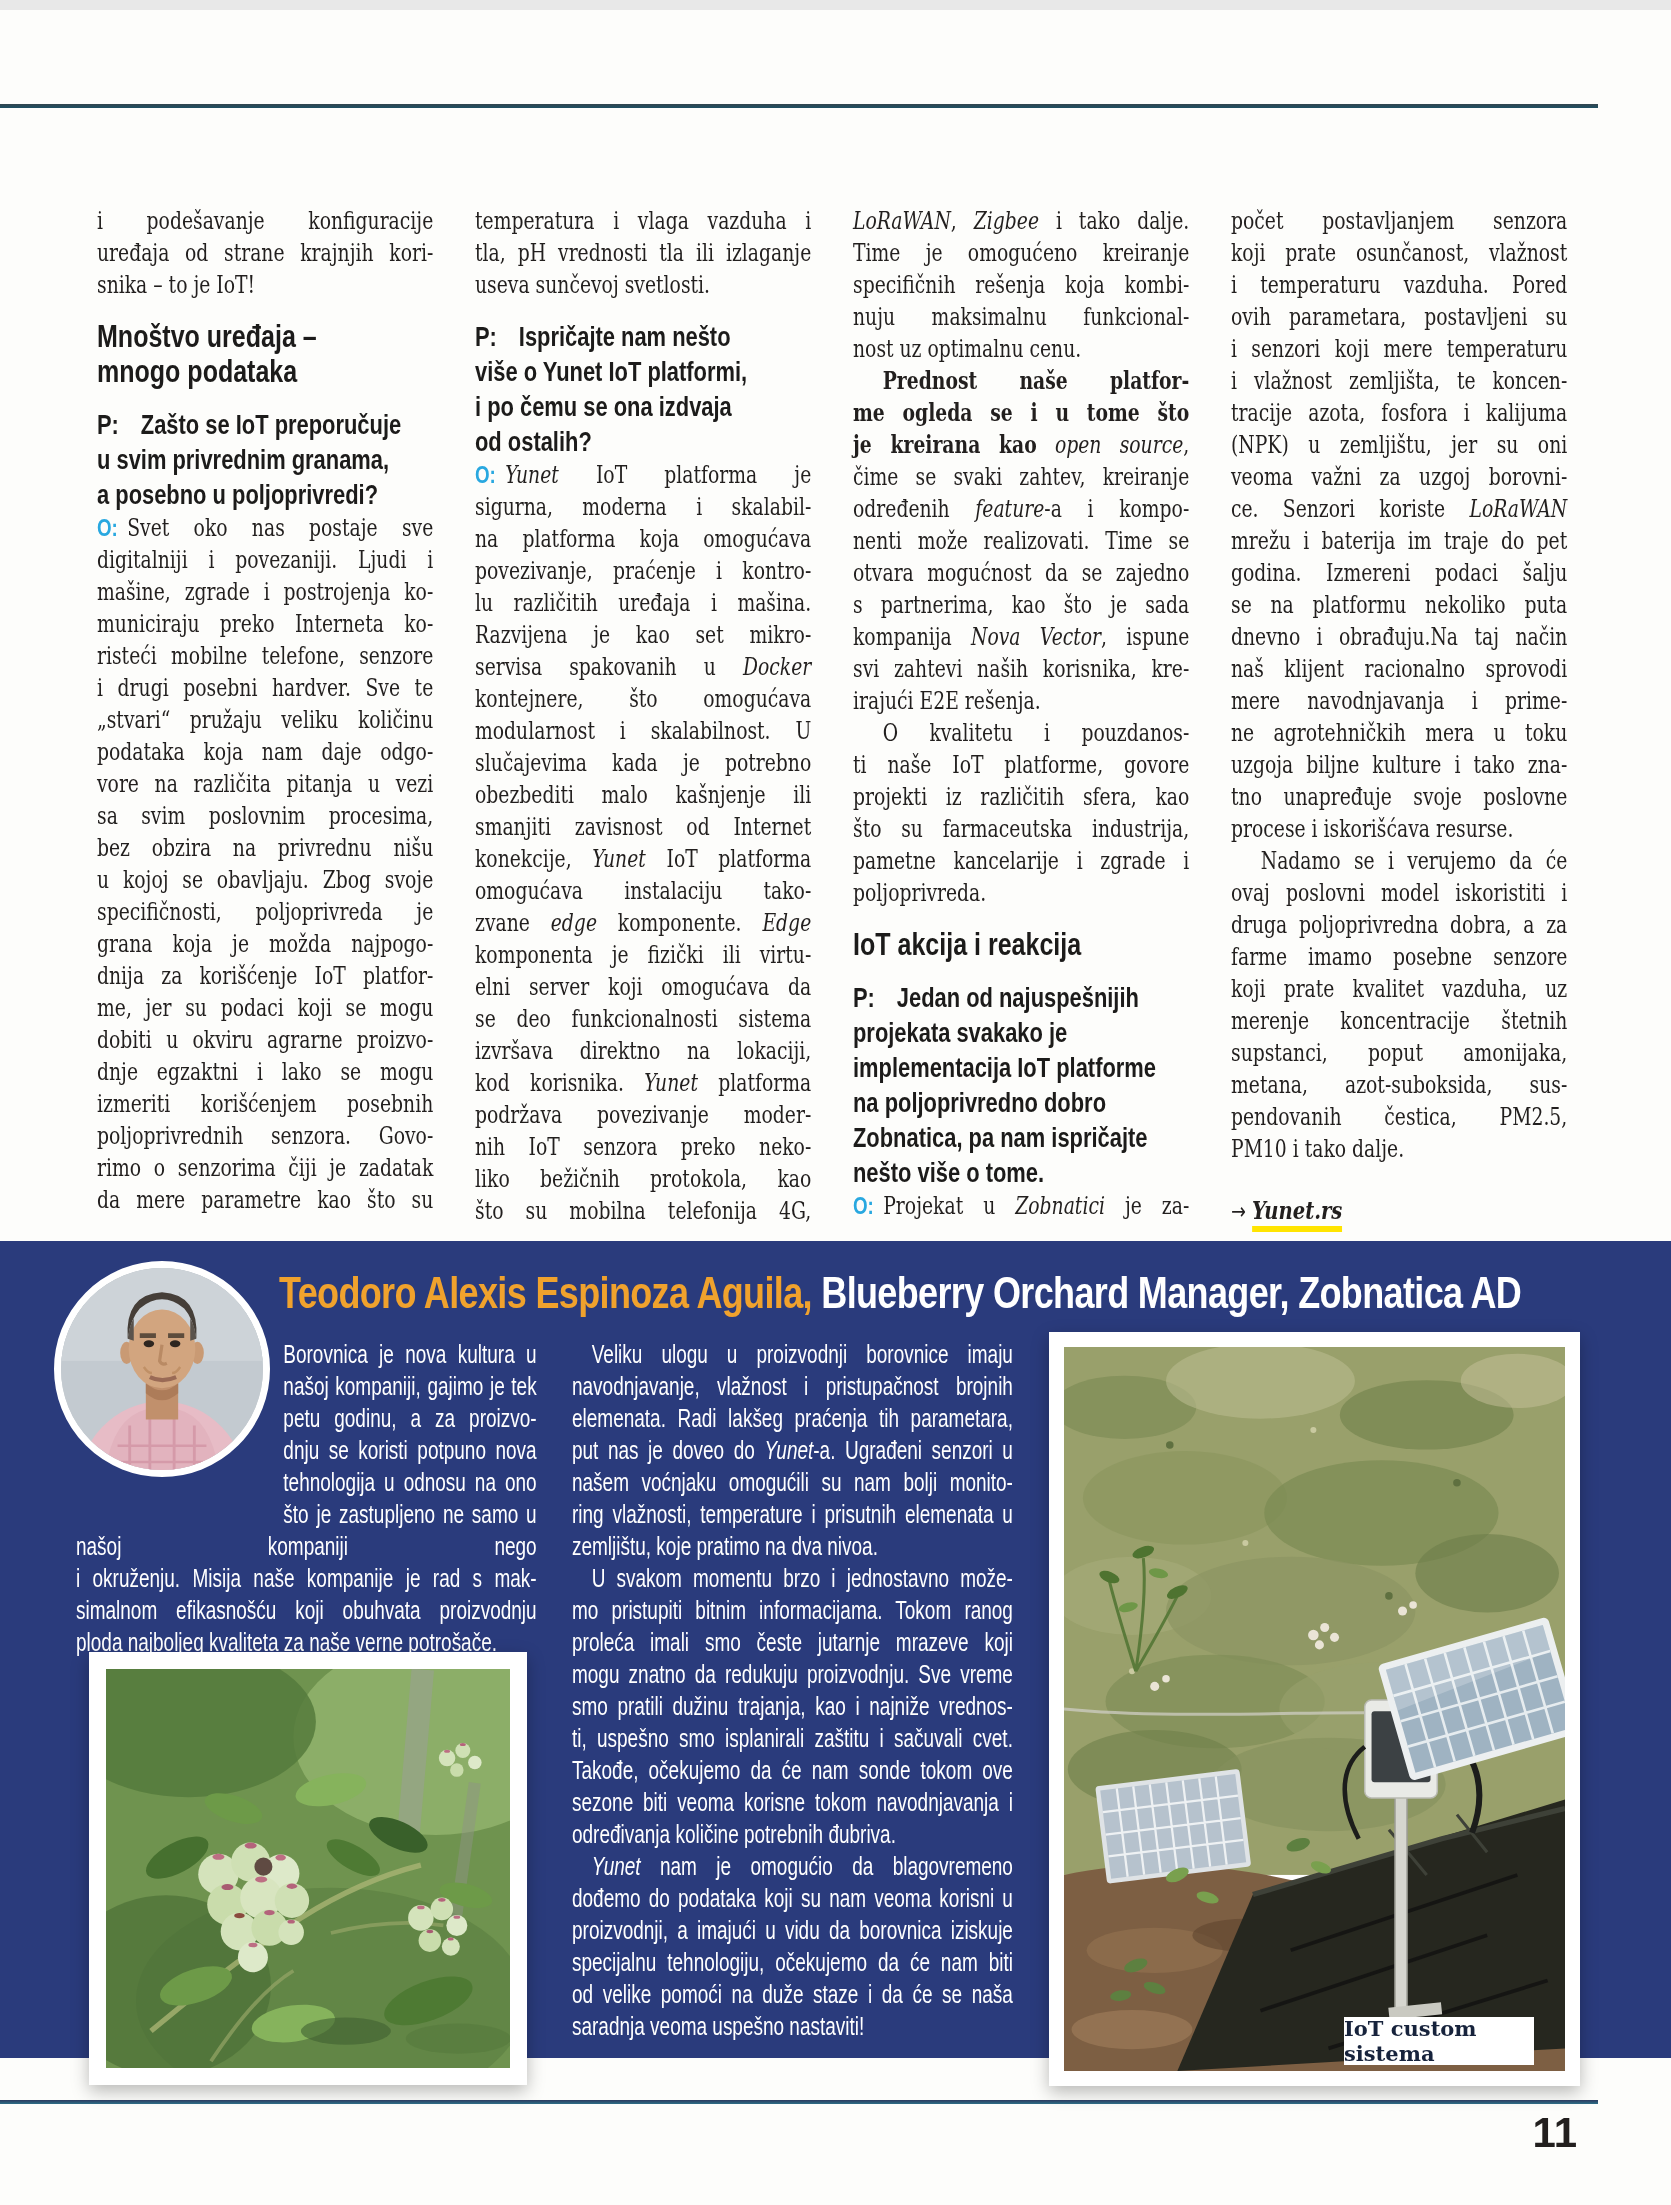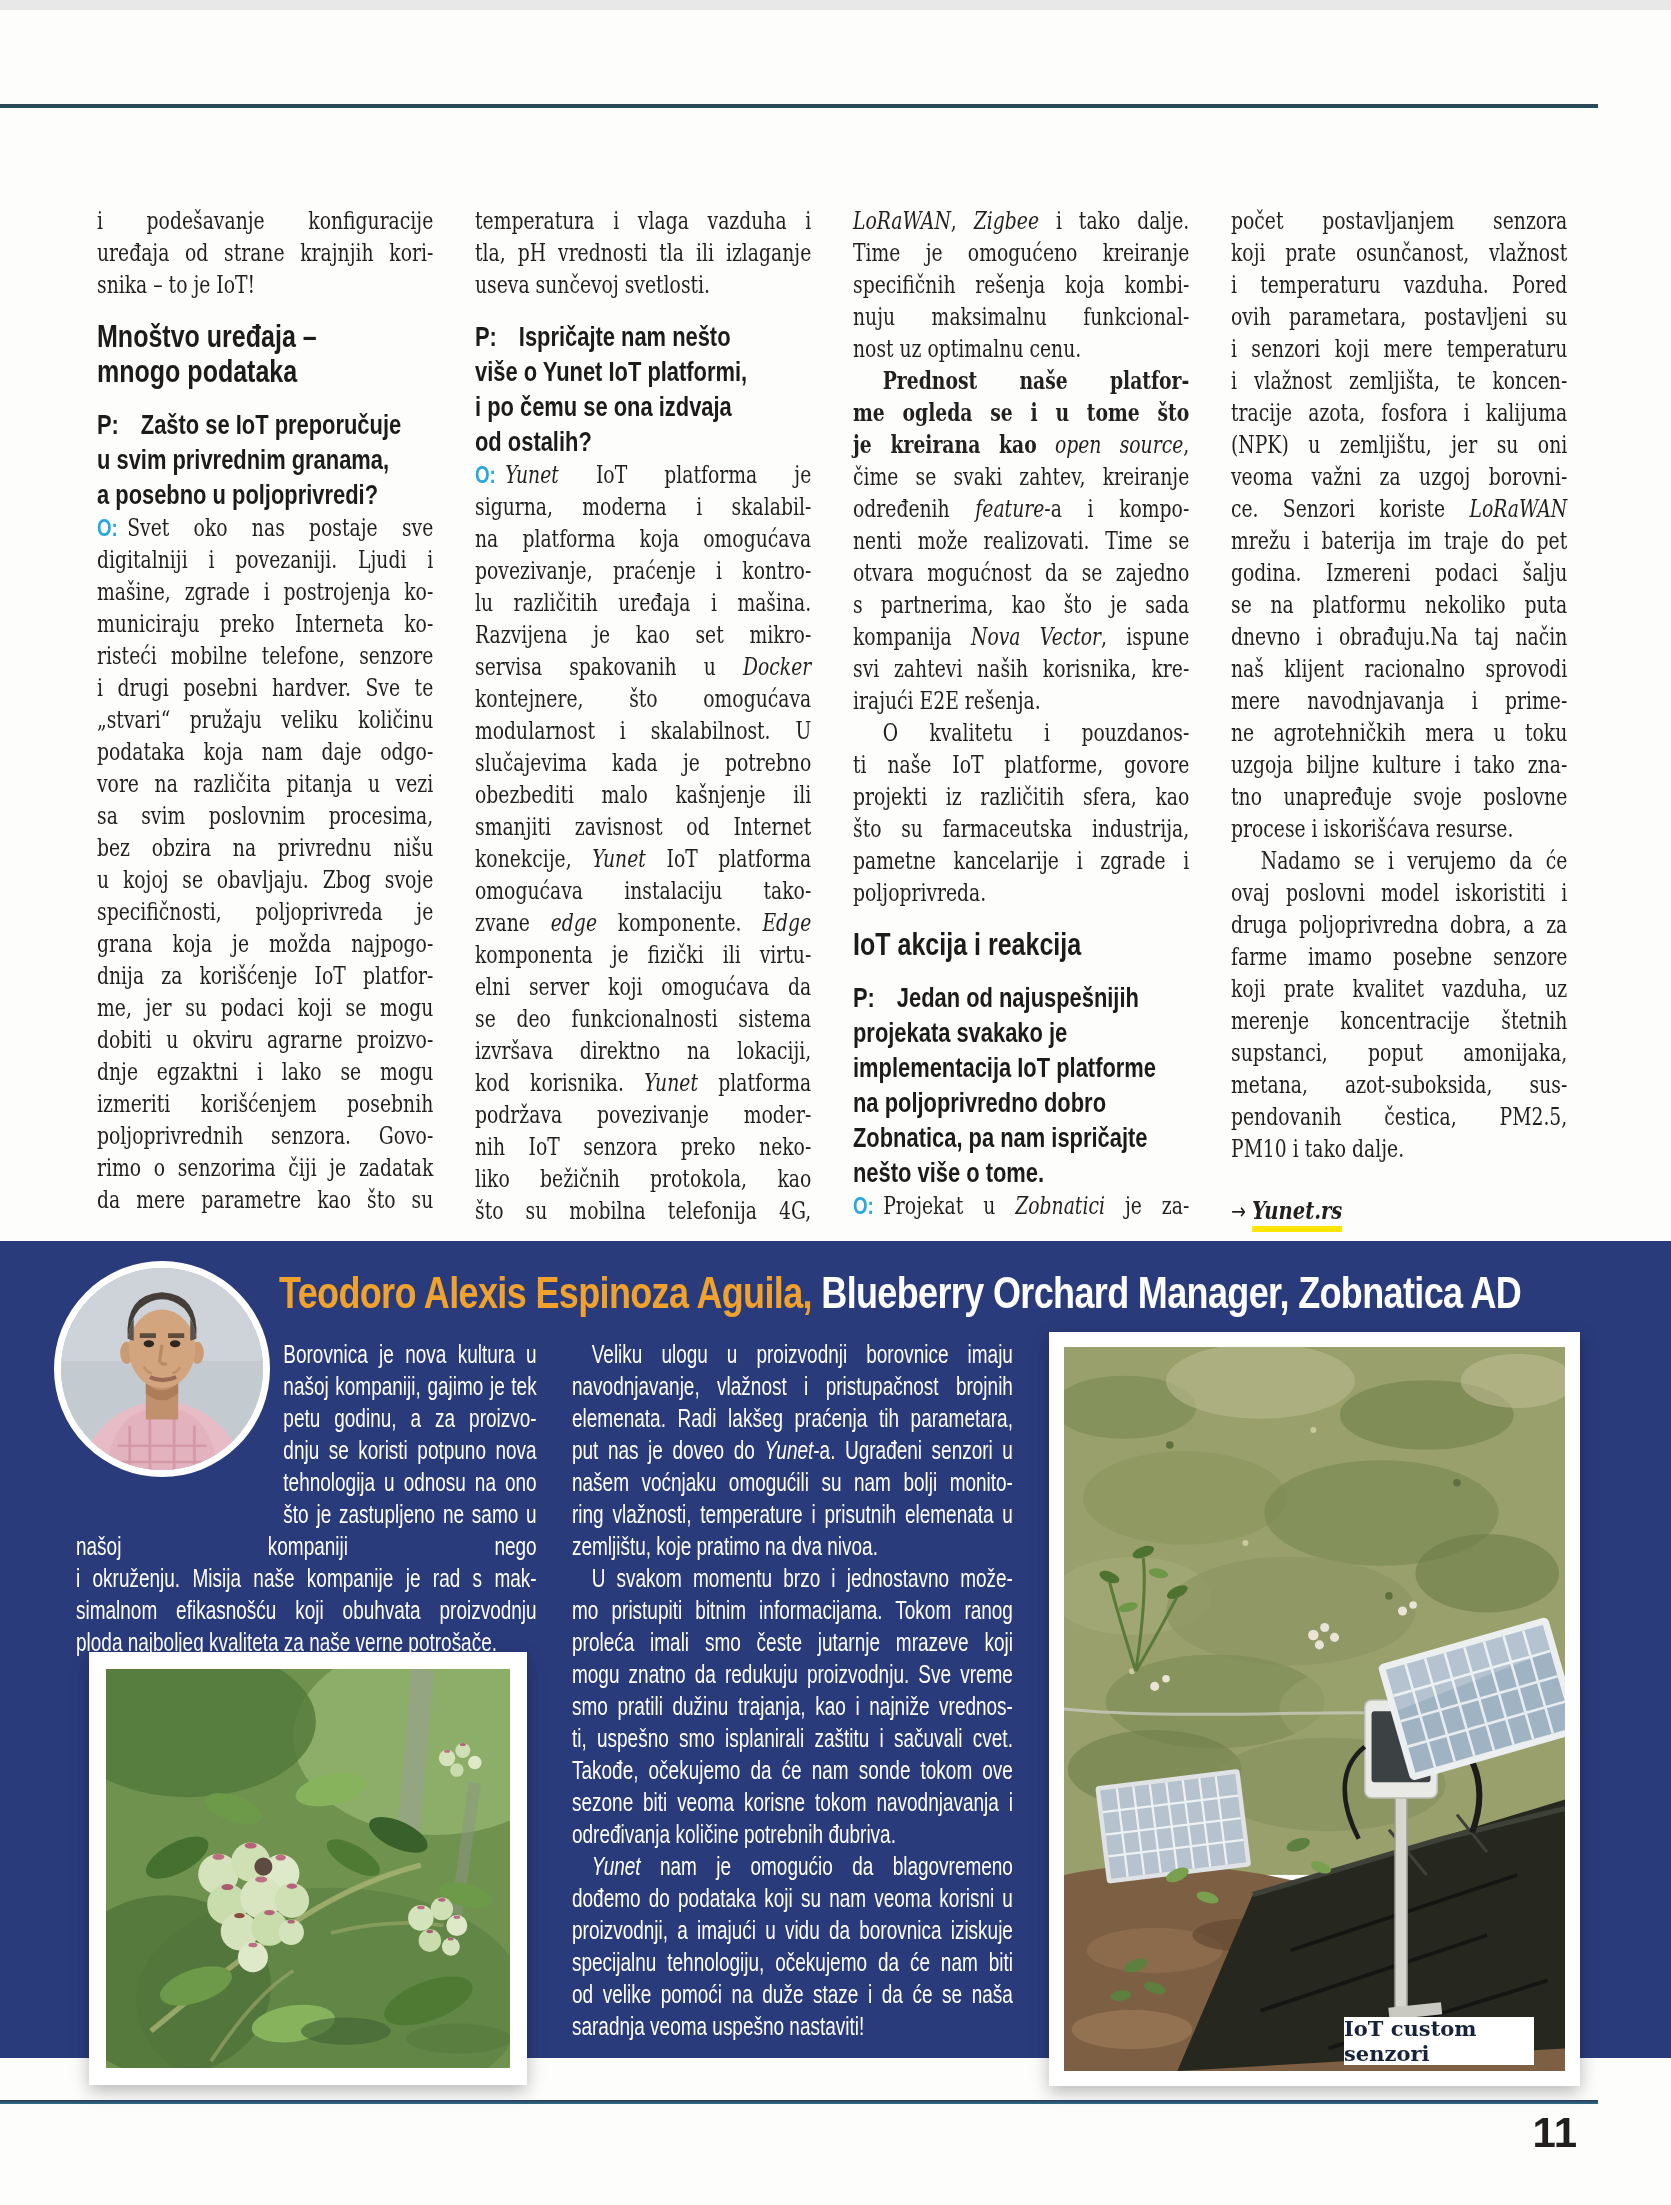--- a/index.html
+++ b/index.html
@@ -441,19 +441,19 @@
         <ellipse cx="120" cy="850" rx="15" ry="7" transform="rotate(18 120 850)"></ellipse>
         <ellipse cx="75" cy="860" rx="14" ry="7" transform="rotate(-8 75 860)"></ellipse>
         <ellipse cx="150" cy="700" rx="16" ry="8" fill="#79a04e" transform="rotate(-24 150 700)"></ellipse>
         <ellipse cx="190" cy="730" rx="15" ry="7" fill="#79a04e" transform="rotate(16 190 730)"></ellipse>
         <ellipse cx="310" cy="660" rx="16" ry="8" transform="rotate(-18 310 660)"></ellipse>
         <ellipse cx="340" cy="690" rx="14" ry="7" fill="#79a04e" transform="rotate(20 340 690)"></ellipse>
       </g>
     </svg>
   </div>
 
-  <div class="pcaption">IoT custom senzori</div>
+  <div class="pcaption">IoT custom sistema</div>
 
   <div class="rule-bottom"></div>
   <div class="pageno">11</div>
 
 </div>
 
 
 </body></html>

